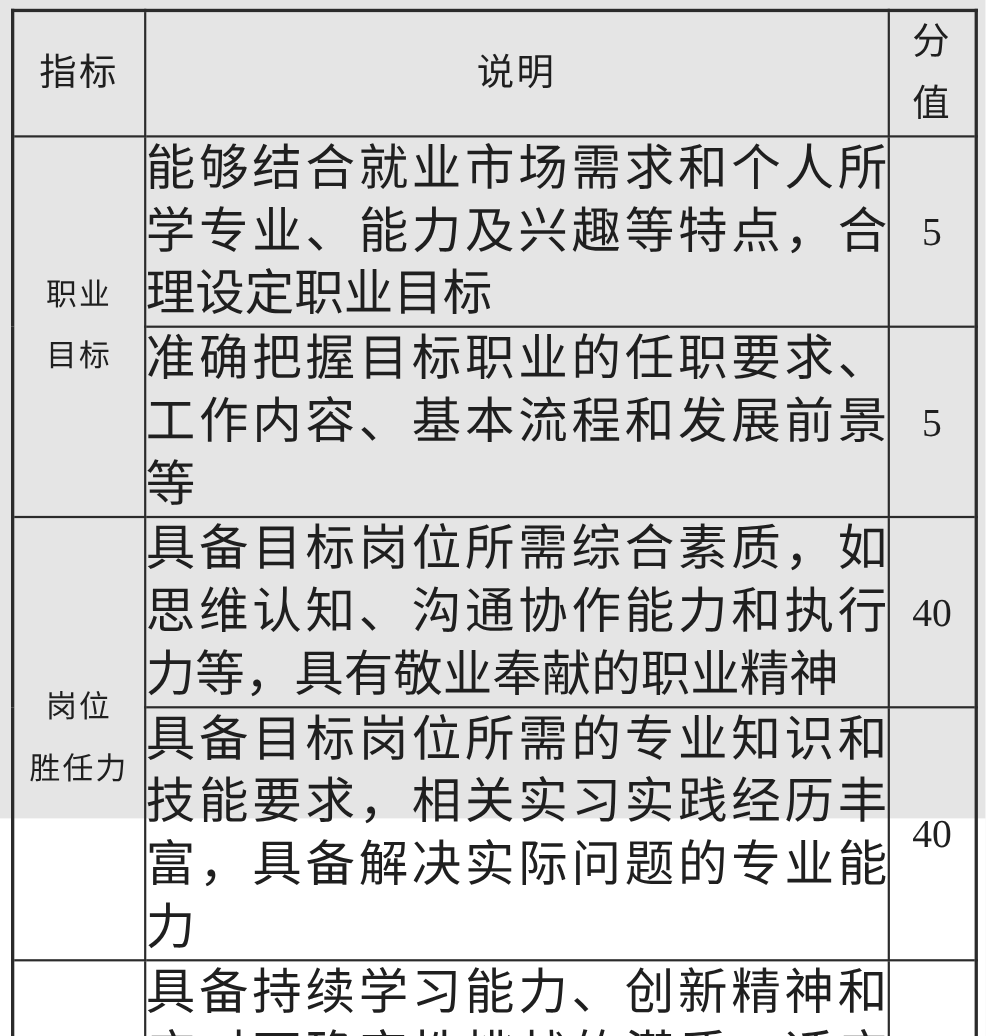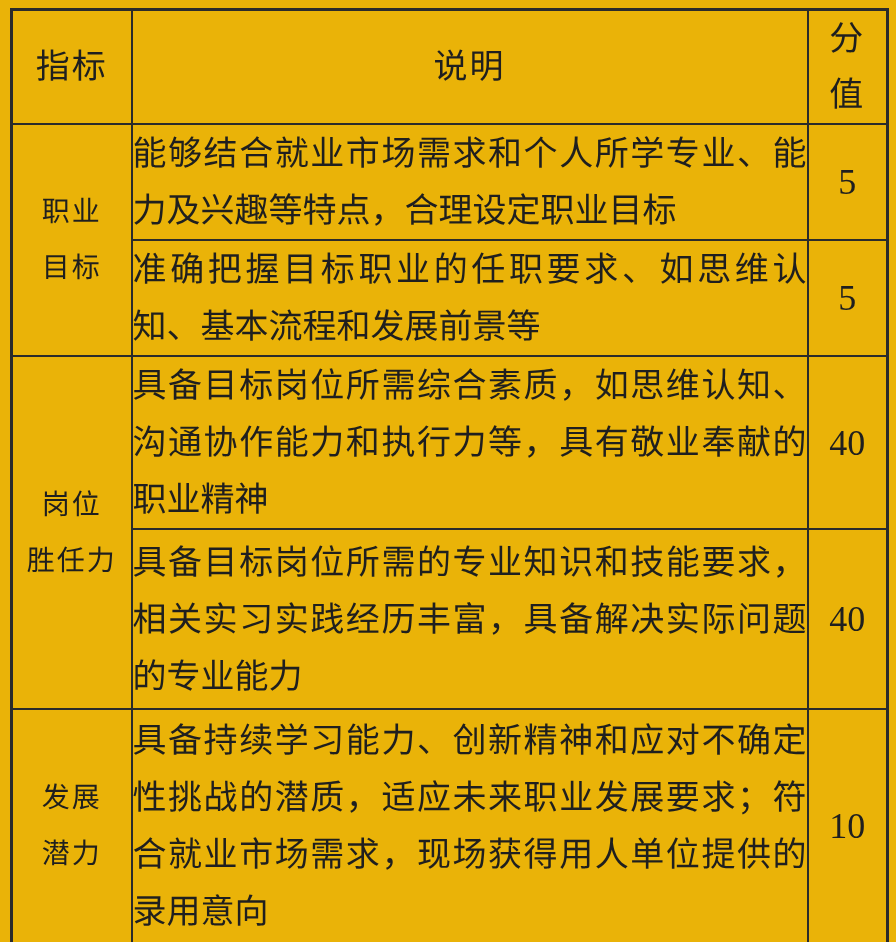--- a/index.html
+++ b/index.html
@@ -9,24 +9,24 @@
   }
   body {
     width: 896px;
     height: 942px;
     font-family: "Liberation Serif", "DejaVu Serif", serif;
     color: #1f1f1f;
     overflow: hidden;
   }
   .doc {
     width: 896px;
-    height: 942px;
+    height: 744px;
     box-sizing: border-box;
     padding: 8px 10px 10px 10px;
-    background: #eab308;
+    background: #e5e5e5;
   }
   table.score-table {
     border-collapse: collapse;
     table-layout: fixed;
     width: 876px;
     border: 3px solid #2b2b2b;
   }
   table.score-table td, table.score-table th {
     border: 2px solid #2b2b2b;
     box-sizing: border-box;
@@ -56,21 +56,21 @@
   .cell-header {
     text-align: center;
     font-size: 34px;
     line-height: 56px;
     white-space: pre-line;
     letter-spacing: 2px;
   }
   .cell-description {
     text-align: justify;
     text-align-last: left;
-    font-size: 34px;
+    font-size: 45px;
     line-height: 57px;
     padding: 6px 10px 6px 15px;
   }
   .cell-score {
     text-align: center;
     font-size: 36px;
     line-height: 56px;
     font-family: "Liberation Serif", "DejaVu Serif", serif;
   }
 </style>
@@ -92,21 +92,21 @@
 值</th>
       </tr>
 
       <tr class="r-1a">
         <td class="cell-indicator" rowspan="2">职业
 目标</td>
         <td class="cell-description">能够结合就业市场需求和个人所学专业、能力及兴趣等特点，合理设定职业目标</td>
         <td class="cell-score">5</td>
       </tr>
       <tr class="r-1b">
-        <td class="cell-description">准确把握目标职业的任职要求、如思维认知、基本流程和发展前景等</td>
+        <td class="cell-description">准确把握目标职业的任职要求、工作内容、基本流程和发展前景等</td>
         <td class="cell-score">5</td>
       </tr>
 
       <tr class="r-2a">
         <td class="cell-indicator" rowspan="2">岗位
 胜任力</td>
         <td class="cell-description">具备目标岗位所需综合素质，如思维认知、沟通协作能力和执行力等，具有敬业奉献的职业精神</td>
         <td class="cell-score">40</td>
       </tr>
       <tr class="r-2b">

